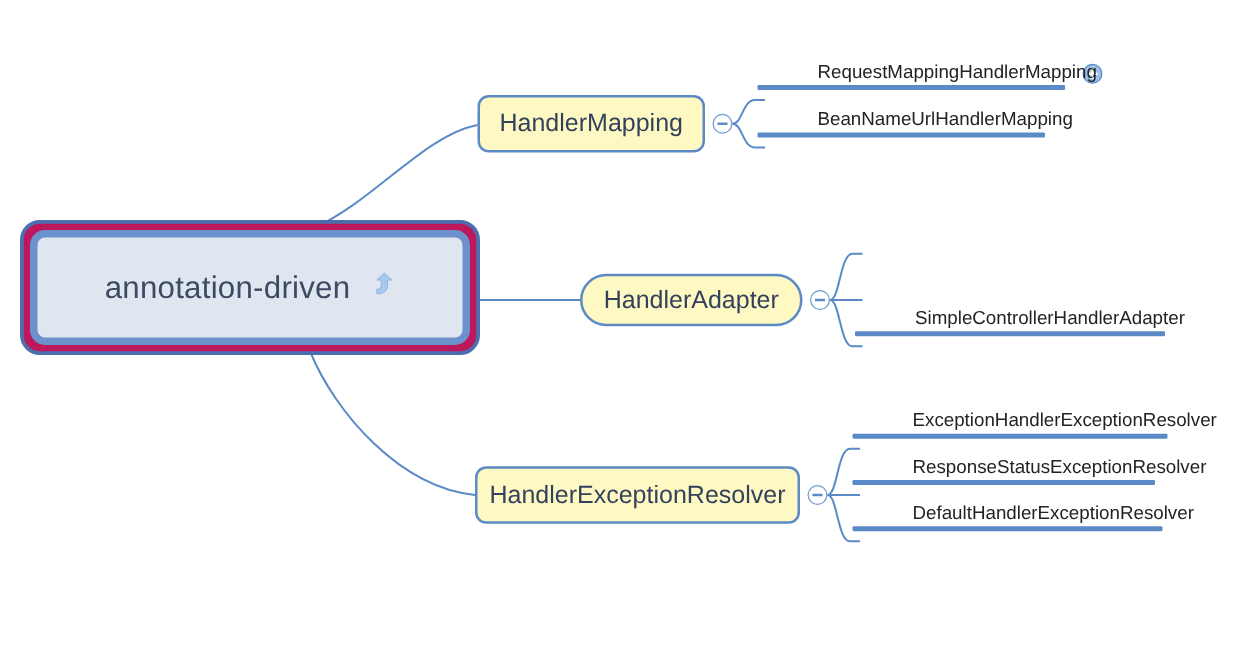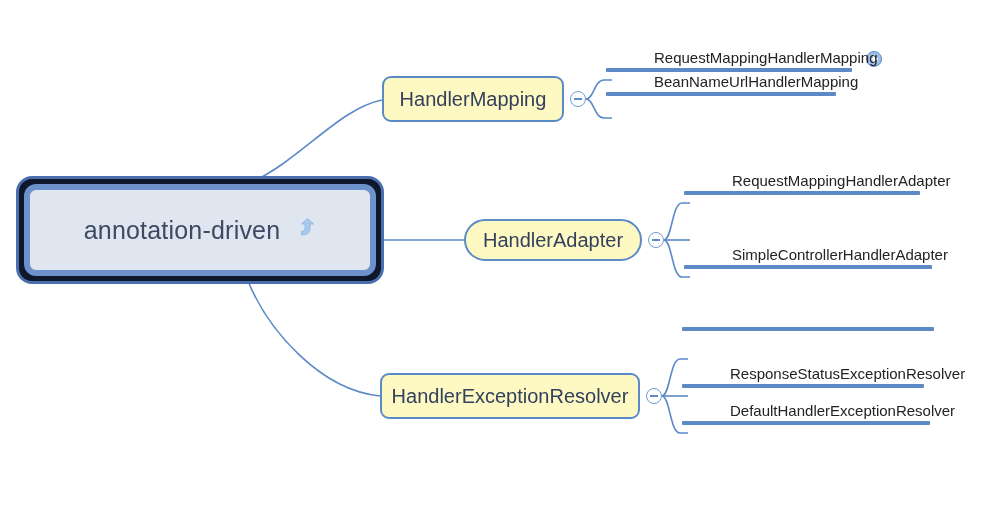--- a/index.html
+++ b/index.html
@@ -29,21 +29,21 @@
   
   .root-node {
     position: absolute;
     left: 16px;
     top: 176px;
     width: 368px;
     height: 108px;
     box-sizing: border-box;
     border: 3px solid #4a6fae;
     border-radius: 16px;
-    background: #0f172a;
+    background: #be185d;
     padding: 5px;
   }
   .root-inner {
     width: 100%;
     height: 100%;
     box-sizing: border-box;
     border: 6px solid #6d91cc;
     border-radius: 12px;
     background: #dfe6ef;
     display: flex;
@@ -188,35 +188,32 @@
 
   <div class="toggle minus tg1"></div>
   <div class="toggle minus tg2"></div>
   <div class="toggle minus tg3"></div>
   <div class="toggle plus tgplus"></div>
 
   <div class="leaf" style="left:606px; top:48px; width:246px;">
     <span class="leaf-text">RequestMappingHandlerMapping</span>
     <span class="leaf-rule"></span>
   </div>
-  <div class="leaf" style="left:606px; top:72px; width:230px;">
+  <div class="leaf" style="left:606px; top:86px; width:230px;">
     <span class="leaf-text">BeanNameUrlHandlerMapping</span>
     <span class="leaf-rule"></span>
   </div>
 
-  <div class="leaf" style="left:684px; top:171px; width:236px;">
-    <span class="leaf-text">RequestMappingHandlerAdapter</span>
-    <span class="leaf-rule"></span>
-  </div>
   <div class="leaf" style="left:684px; top:245px; width:248px;">
     <span class="leaf-text">SimpleControllerHandlerAdapter</span>
     <span class="leaf-rule"></span>
   </div>
 
   <div class="leaf" style="left:682px; top:327px; width:252px;">
+    <span class="leaf-text">ExceptionHandlerExceptionResolver</span>
     <span class="leaf-rule"></span>
   </div>
   <div class="leaf" style="left:682px; top:364px; width:242px;">
     <span class="leaf-text">ResponseStatusExceptionResolver</span>
     <span class="leaf-rule"></span>
   </div>
   <div class="leaf" style="left:682px; top:401px; width:248px;">
     <span class="leaf-text">DefaultHandlerExceptionResolver</span>
     <span class="leaf-rule"></span>
   </div>

